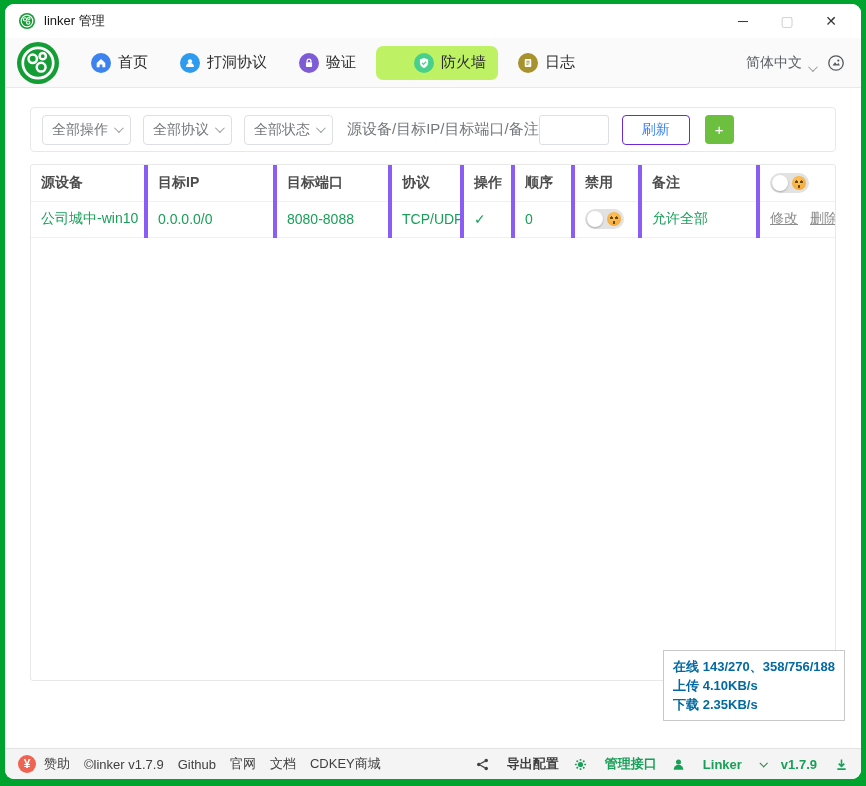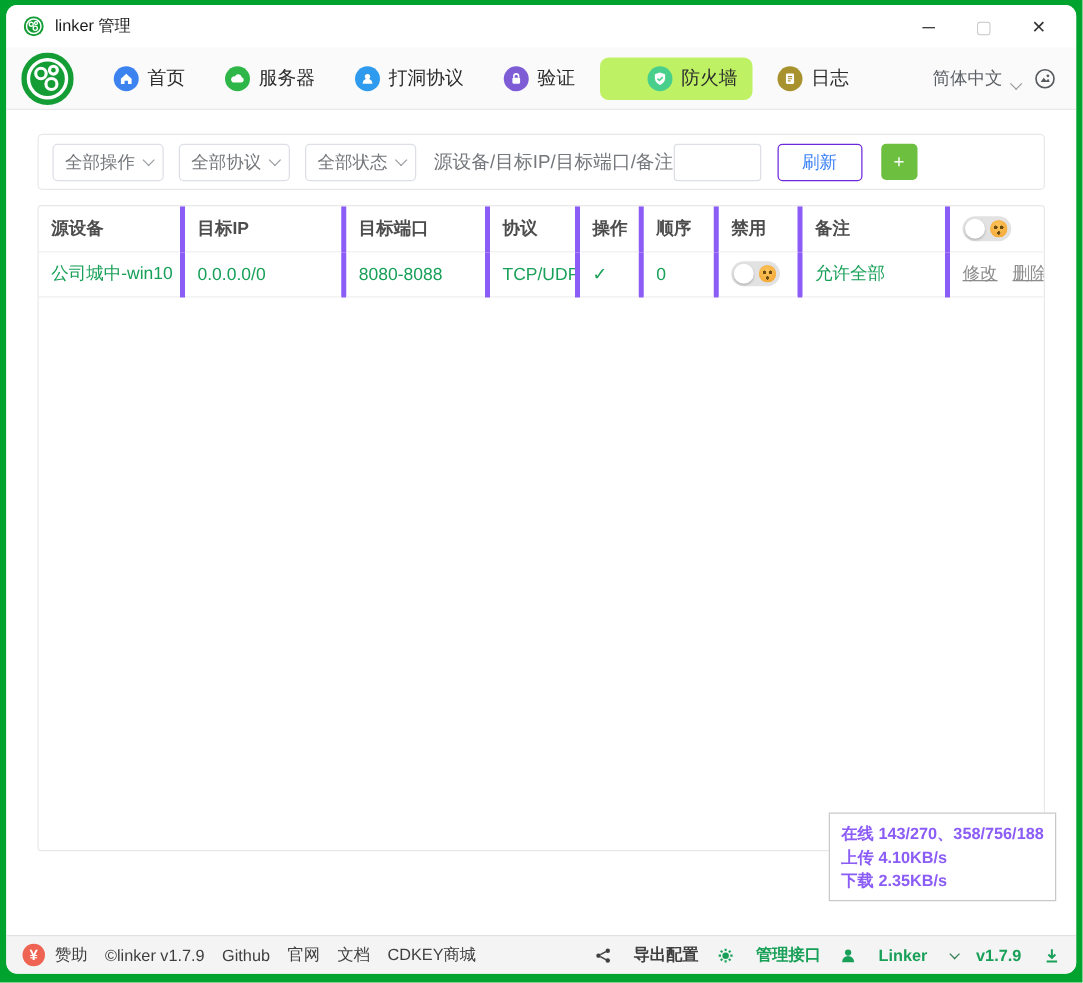--- a/index.html
+++ b/index.html
@@ -59,21 +59,21 @@
   .knob { position:absolute; left:2px; top:2px; width:16px; height:16px; border-radius:50%; background:#fff; box-shadow:0 1px 2px rgba(0,0,0,.25); }
   .emoji-face { position:absolute; right:3px; top:3px; width:14px; height:14px; border-radius:50%;
     background:
       radial-gradient(circle at 33% 42%, #6b4a12 11%, rgba(0,0,0,0) 13%),
       radial-gradient(circle at 67% 42%, #6b4a12 11%, rgba(0,0,0,0) 13%),
       radial-gradient(circle at 50% 74%, #6b4a12 10%, rgba(0,0,0,0) 12%),
       radial-gradient(circle at 45% 35%, #fcc45c, #f2a32e); }
 
   
   .status-box { position:absolute; right:16px; bottom:27px; background:#fff; border:1px solid #c9c9c9; padding:6px 9px; z-index:5; }
-  .status-box div { font-size:13px; color:#8b5cf6; font-weight:bold; line-height:19px; white-space:nowrap; }
+  .status-box div { font-size:13px; color:#0369a1; font-weight:bold; line-height:19px; white-space:nowrap; }
 
   
   .footer { height:31px; flex:0 0 auto; background:#f4f4f4; border-top:1px solid #e2e2e2; display:flex; align-items:center; padding:0 13px; font-size:13px; color:#3f3f3f; }
   .f-left { display:flex; align-items:center; gap:14px; }
   .f-left .f-item { cursor:pointer; }
   .sponsor-ic { width:18px; height:18px; border-radius:50%; background:#ee6352; color:#fff; font-size:12px; display:flex; align-items:center; justify-content:center; font-weight:bold; margin-right:-6px; }
   .f-right { margin-left:auto; display:flex; align-items:center; gap:15px; }
   .f-right .f-item { display:flex; align-items:center; gap:18px; font-weight:bold; cursor:pointer; }
   .green { color:#18a058; }
   .dark { color:#3f3f3f; }
@@ -109,28 +109,20 @@
       <circle cx="23" cy="24" r="4.2" fill="none" stroke="#fff" stroke-width="2.4"></circle>
     </svg>
     <div class="nav-items">
       <div class="nav-item">
         <span class="ic ic-home">
           <svg width="12" height="12" viewBox="0 0 14 14">
               <path d="M2 7 L7 2.4 L12 7 V12 H8.6 V8.8 H5.4 V12 H2 Z" fill="#fff"></path>
             </svg>
         </span>
         <span class="lbl">首页</span>
-      </div>
-      <div class="nav-item">
-        <span class="ic ic-server">
-          <svg width="12" height="12" viewBox="0 0 14 14">
-              <path d="M4.2 10.5 a2.9 2.9 0 1 1 .4-5.7 A3.4 3.4 0 0 1 11 5.6 A2.5 2.5 0 0 1 10.4 10.5 Z" fill="#fff"></path>
-            </svg>
-        </span>
-        <span class="lbl">服务器</span>
       </div>
       <div class="nav-item">
         <span class="ic ic-nat">
           <svg width="12" height="12" viewBox="0 0 14 14">
               <circle cx="7" cy="5" r="2.5" fill="#fff"></circle>
               <path d="M2.4 11.6 a4.6 4.6 0 0 1 9.2 0 Z" fill="#fff"></path>
             </svg>
         </span>
         <span class="lbl">打洞协议</span>
       </div>

